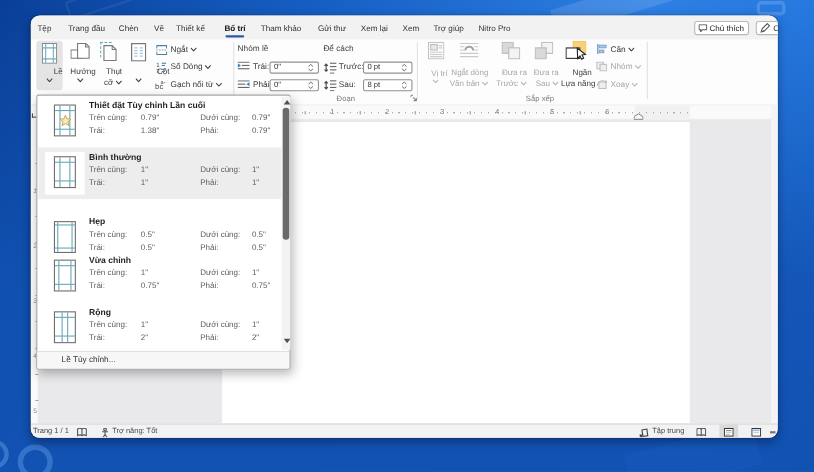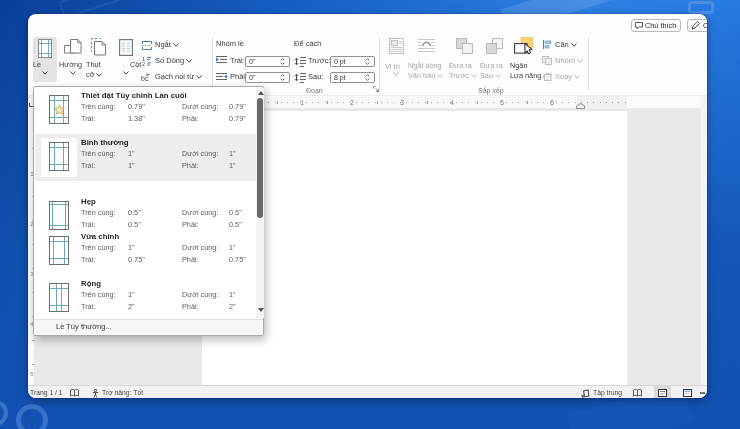--- a/index.html
+++ b/index.html
@@ -6,21 +6,21 @@
 body{font-family:"Liberation Sans",sans-serif;position:relative;
 background-image:linear-gradient(180deg,rgba(17,82,178,0) 0%,rgba(17,82,178,0.88) 58%,#1152b2 100%),linear-gradient(90deg,#0a3f98 0%,#1660c4 40%,#2e80e4 80%,#2679e0 100%);}
 .ab{position:absolute}
 #win{position:absolute;left:28px;top:14px;width:679px;height:384px;border-radius:8px;overflow:hidden;background:#fdfdfd;box-shadow:0 0 0 1px rgba(10,30,80,.15),0 3px 9px rgba(0,0,20,.35)}
 #tabs{position:absolute;left:0;top:0;width:100%;height:22px;background:#f2f2f2}
 .tab{position:absolute;top:0;height:22px;line-height:23px;font-size:7.4px;color:#333;white-space:nowrap}
 .tab.act{color:#111;font-weight:bold}
 .tab.act:after{content:"";position:absolute;left:1px;right:1px;bottom:2px;height:2px;background:#2b5aa0;border-radius:1px}
 #ribbon{position:absolute;left:0;top:22px;width:100%;height:60px;background:#fdfdfd;border-bottom:1px solid #ececec}
 .grpline{position:absolute;top:2px;height:52px;width:1px;background:#e2e2e2}
-.biglbl{position:absolute;font-size:7.3px;color:#3b3b3b;text-align:left;white-space:nowrap}
+.biglbl{position:absolute;font-size:7.3px;color:#3b3b3b;text-align:right;white-space:nowrap}
 .glabel{position:absolute;top:50.5px;font-size:7px;color:#7a7a7a;white-space:nowrap}
 .smallrow{position:absolute;height:14px;font-size:7.5px;color:#3b3b3b;white-space:nowrap;line-height:14px}
 .gray{color:#a6a6a6 !important}
 .spin{position:absolute;width:45px;height:11px;border:1px solid #919191;border-radius:2px;background:#fff;font-size:7px;color:#333;line-height:10px;padding-left:3px}
 .spin i{position:absolute;right:1px;top:0;width:9px;height:9px;font-style:normal}
 .chev{display:inline-block;vertical-align:middle}
 #hruler{position:absolute;left:8px;top:82px;width:671px;height:13px;background:#fafafa;border-bottom:1px solid #ececec}
 #vruler{position:absolute;left:0;top:95px;width:6px;height:276px;background:#fafafa}
 #corner{position:absolute;left:0;top:82px;width:8px;height:13px;background:#fafafa}
 #doc{position:absolute;left:6px;top:95px;width:673px;height:276px;background:#e9e9eb}
@@ -44,20 +44,34 @@
 <body>
 <div id="wallshapes">
 <div class="ab" style="left:-18px;top:400px;width:26px;height:26px;border:4px solid rgba(95,150,225,.5);border-radius:50%"></div>
 <div class="ab" style="left:16px;top:404px;width:32px;height:32px;border:5px solid rgba(95,150,225,.48);border-radius:50%"></div>
 <div class="ab" style="left:500px;top:-16px;width:170px;height:24px;background:rgba(255,255,255,.12);transform:rotate(-17deg)"></div>
 <div class="ab" style="left:688px;top:1px;width:26px;height:13px;border:3px solid rgba(255,255,255,.16);border-radius:4px"></div>
 <div class="ab" style="left:60px;top:-8px;width:60px;height:18px;border:2px solid rgba(255,255,255,.07);border-radius:3px;transform:rotate(-18deg)"></div>
 <div class="ab" style="left:570px;top:398px;width:120px;height:40px;background:rgba(30,100,200,.25);transform:rotate(-15deg)"></div>
 </div>
 <div id="win">
+  <div id="tabs">
+    <span class="tab" style="left:6px">Tệp</span>
+    <span class="tab" style="left:34px">Trang đầu</span>
+    <span class="tab" style="left:80px">Chèn</span>
+    <span class="tab" style="left:112px">Vẽ</span>
+    <span class="tab" style="left:132px">Thiết kế</span>
+    <span class="tab act" style="left:176px">Bố trí</span>
+    <span class="tab" style="left:209px">Tham khảo</span>
+    <span class="tab" style="left:261px">Gửi thư</span>
+    <span class="tab" style="left:300px">Xem lại</span>
+    <span class="tab" style="left:338px">Xem</span>
+    <span class="tab" style="left:366px">Trợ giúp</span>
+    <span class="tab" style="left:407px">Nitro Pro</span>
+  </div>
   <div id="ribbon">
 
     <div class="ab" style="left:5px;top:1px;width:24px;height:45px;background:#e4e4e4;border-radius:3px"></div>
     <svg class="ab" style="left:10px;top:3px" width="14" height="19">
         <rect x="0.5" y="0.5" width="13" height="18" fill="#fff" stroke="#888" stroke-width="1"></rect>
         <line x1="3.5" y1="1" x2="3.5" y2="18" stroke="#6fb0bf"></line>
         <line x1="10.5" y1="1" x2="10.5" y2="18" stroke="#6fb0bf"></line>
         <line x1="1" y1="4.5" x2="13" y2="4.5" stroke="#6fb0bf"></line>
         <line x1="1" y1="14.5" x2="13" y2="14.5" stroke="#6fb0bf"></line>
       </svg>
@@ -464,14 +478,14 @@
     <div class="ddr c1 r2">Trái:</div>
       <div class="ddr c2 r2">2"</div>
       <div class="ddr c3 r2">Phải:</div>
       <div class="ddr c4 r2">2"</div>
   </div>
   <div class="ab" style="left:222px;top:1px;width:8px;height:230px;background:#f3f3f3"></div>
   <div class="ab" style="left:224px;top:4px;width:0;height:0;border-left:3px solid transparent;border-right:3px solid transparent;border-bottom:4px solid #505050"></div>
   <div class="ab" style="left:223px;top:11px;width:6px;height:120px;background:#6a6a6a;border-radius:3px"></div>
   <div class="ab" style="left:224px;top:221px;width:0;height:0;border-left:3px solid transparent;border-right:3px solid transparent;border-top:4px solid #505050"></div>
   <div class="ab" style="left:0;top:232px;width:229px;height:16px;background:#f7f7f7;border-top:1px solid #e0e0e0"></div>
-  <div class="ab" style="left:22px;top:235px;font-size:7.5px;color:#333">Lề Tùy thường...</div>
+  <div class="ab" style="left:22px;top:235px;font-size:7.5px;color:#333">Lề Tùy chỉnh...</div>
 </div>
 
 </body></html>

